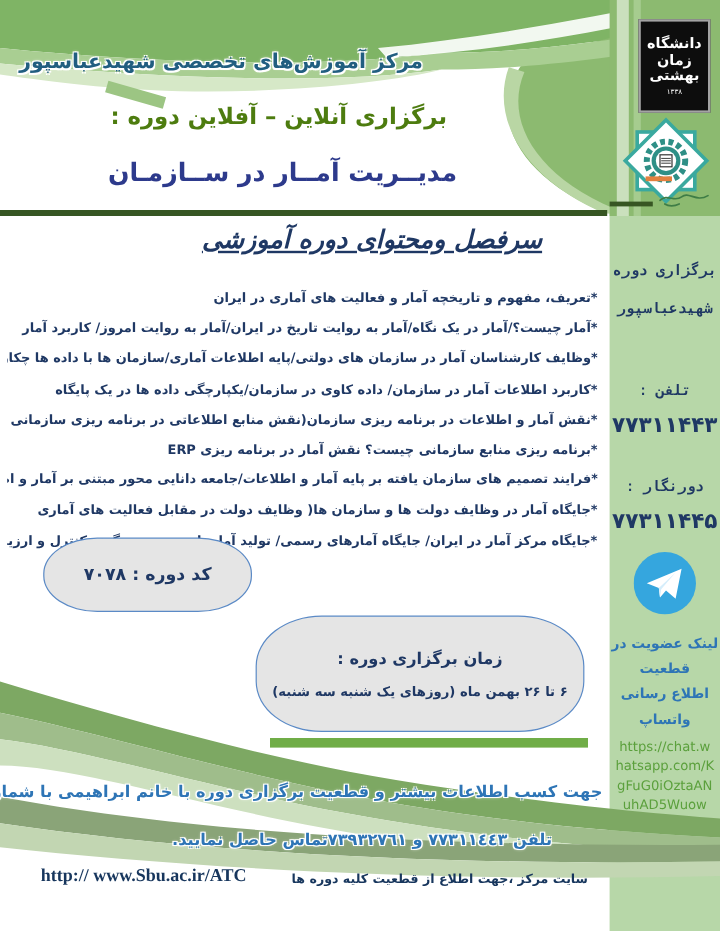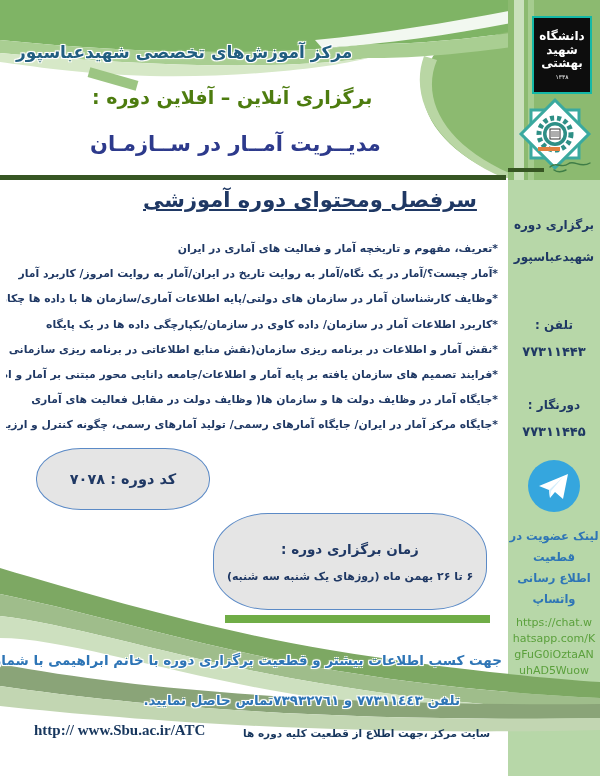--- a/index.html
+++ b/index.html
@@ -19,44 +19,44 @@
   .outline{text-shadow:-1px -1px 0 #fff,1px -1px 0 #fff,-1px 1px 0 #fff,1px 1px 0 #fff,0 0 3px #fff;}
   .hdr-center{position:absolute;top:42px;left:16px;z-index:4;direction:rtl;
     color:#215e80;font-size:17px;font-weight:bold;}
   .hdr-mode{position:absolute;top:86px;left:92px;z-index:4;direction:rtl;
     color:#4d7c0f;font-size:19px;font-weight:bold;}
   .hdr-course{position:absolute;top:132px;left:90px;z-index:4;direction:rtl;
     color:#2d3a8c;font-size:21px;font-weight:bold;letter-spacing:1px;}
   .divider{position:absolute;top:175px;left:0;width:506px;height:5px;background:#375623;z-index:3;}
   
   .syl-title{position:absolute;top:188px;left:115px;width:390px;z-index:3;direction:rtl;
-    text-align:center;color:#1f3864;font-size:21px;font-weight:bold;
+    text-align:center;color:#1f3864;font-size:21px;font-weight:bold;font-style:italic;
     text-decoration:underline;}
   .syl-list{position:absolute;top:236px;left:6px;width:492px;z-index:3;direction:rtl;
     list-style:none;margin:0;padding:0;text-align:right;}
   .syl-list li{color:#1f3864;font-size:10.8px;font-weight:bold;line-height:25.2px;white-space:nowrap;overflow:hidden;}
   
   .pill{position:absolute;background:#e5e5e5;border:1.5px solid #5b8ac6;z-index:3;
     display:flex;flex-direction:column;align-items:center;justify-content:center;direction:rtl;}
   .pill-code{left:36px;top:448px;width:172px;height:60px;border-radius:45px/30px;}
   .pill-code .txt{color:#1f3864;font-size:14.5px;font-weight:bold;}
   .pill-time{left:213px;top:513px;width:272px;height:95px;border-radius:55px/42px;}
   .pill-time .l1{color:#1f3864;font-size:13.5px;font-weight:bold;line-height:30px;}
   .pill-time .l2{color:#1f3864;font-size:11px;font-weight:bold;line-height:26px;white-space:nowrap;}
   .green-bar{position:absolute;left:225px;top:615px;width:265px;height:8px;background:#70ad47;z-index:3;}
   
   .sb-txt{position:absolute;right:0;width:92px;text-align:center;direction:rtl;z-index:3;}
-  .sb-navy{color:#1f3864;font-weight:bold;font-size:12px;}
-  .sb-num{color:#1f3864;font-weight:bold;font-size:13px;direction:ltr;}
+  .sb-navy{color:#1f3864;font-weight:bold;font-size:12px;font-family:Liberation Mono, monospace;}
+  .sb-num{color:#1f3864;font-weight:bold;font-size:18px;direction:ltr;}
   .sb-blue{color:#2e75b6;font-weight:bold;font-size:11.5px;line-height:21px;}
   .sb-link{color:#5ba03c;font-size:11px;line-height:16px;direction:ltr;font-weight:normal;}
   .tg-wrap{position:absolute;top:460px;right:20px;z-index:3;cursor:pointer;}
   
   .uni-logo{position:absolute;top:16px;right:8px;width:60px;height:78px;background:#0d0d0d;
-    border:2px solid #14b8a6;box-sizing:border-box;z-index:4;display:flex;flex-direction:column;
+    border:2px solid #a3a3a3;box-sizing:border-box;z-index:4;display:flex;flex-direction:column;
     align-items:center;justify-content:center;direction:rtl;}
   .uni-logo .w{color:#fff;font-weight:bold;font-size:12px;line-height:1.15;}
   .uni-logo .y{color:#fff;font-size:6px;margin-top:2px;}
   .star-wrap{position:absolute;top:95px;right:6px;z-index:4;}
   .orange-dash{position:absolute;top:147px;right:40px;width:22px;height:4px;background:#e2803f;z-index:5;}
   .sig-wrap{position:absolute;top:157px;right:8px;z-index:5;}
   .dark-dash{position:absolute;top:168px;right:56px;width:36px;height:4px;background:#375623;z-index:5;}
   
   .ft-blue1{position:absolute;top:652px;right:98px;z-index:4;direction:rtl;white-space:nowrap;
     color:#2e75b6;font-size:13.5px;font-weight:bold;}
@@ -88,21 +88,21 @@
   <div class="hdr-mode outline">برگزاری آنلاین – آفلاین دوره :</div>
   <div class="hdr-course outline">مدیــریت آمــار در ســازمـان</div>
   <div class="divider"></div>
 
   <div class="logo-block">
     <div class="strip1"></div>
     <div class="strip2"></div>
   </div>
   <div class="uni-logo">
     <div class="w">دانشگاه</div>
-    <div class="w">شهید</div>
+    <div class="w">زمان</div>
     <div class="w">بهشتی</div>
     <div class="y">۱۳۳۸</div>
   </div>
   <div class="star-wrap">
     <svg width="78" height="78" viewBox="0 0 78 78">
       <g stroke="#3aa99f" stroke-width="3" fill="#ffffff">
         <rect x="15" y="15" width="48" height="48"></rect>
         <rect x="15" y="15" width="48" height="48" transform="rotate(45 39 39)"></rect>
       </g>
       <circle cx="39" cy="39" r="16" fill="none" stroke="#2e8f86" stroke-width="5" stroke-dasharray="4 3"></circle>
@@ -120,20 +120,21 @@
   </div>
   <div class="dark-dash"></div>
 
   <div class="syl-title">سرفصل ومحتوای دوره آموزشی</div>
   <ul class="syl-list">
     <li>*تعریف، مفهوم و تاریخچه آمار و فعالیت های آماری در ایران</li>
     <li>*آمار چیست؟/آمار در یک نگاه/آمار به روایت تاریخ در ایران/آمار به روایت امروز/ کاربرد آمار</li>
     <li>*وظایف کارشناسان آمار در سازمان های دولتی/پایه اطلاعات آماری/سازمان ها با داده ها چکار می کنند؟</li>
     <li>*کاربرد اطلاعات آمار در سازمان/ داده کاوی در سازمان/یکپارچگی داده ها در یک پایگاه</li>
     <li>*نقش آمار و اطلاعات در برنامه ریزی سازمان(نقش منابع اطلاعاتی در برنامه ریزی سازمانی</li>
+    <li>*برنامه ریزی منابع سازمانی چیست؟ نقش آمار در برنامه ریزی ERP</li>
     <li>*فرایند تصمیم های سازمان یافته بر پایه آمار و اطلاعات/جامعه دانایی محور مبتنی بر آمار و اطلاعات</li>
     <li>*جایگاه آمار در وظایف دولت ها و سازمان ها( وظایف دولت در مقابل فعالیت های آماری</li>
     <li>*جایگاه مرکز آمار در ایران/ جایگاه آمارهای رسمی/ تولید آمارهای رسمی، چگونه کنترل و ارزیابی کیفی می شوند؟</li>
   </ul>
 
   <div class="pill pill-code">
     <div class="txt">کد دوره : ۷۰۷۸</div>
   </div>
   <div class="pill pill-time">
     <div class="l1">زمان برگزاری دوره :</div>

